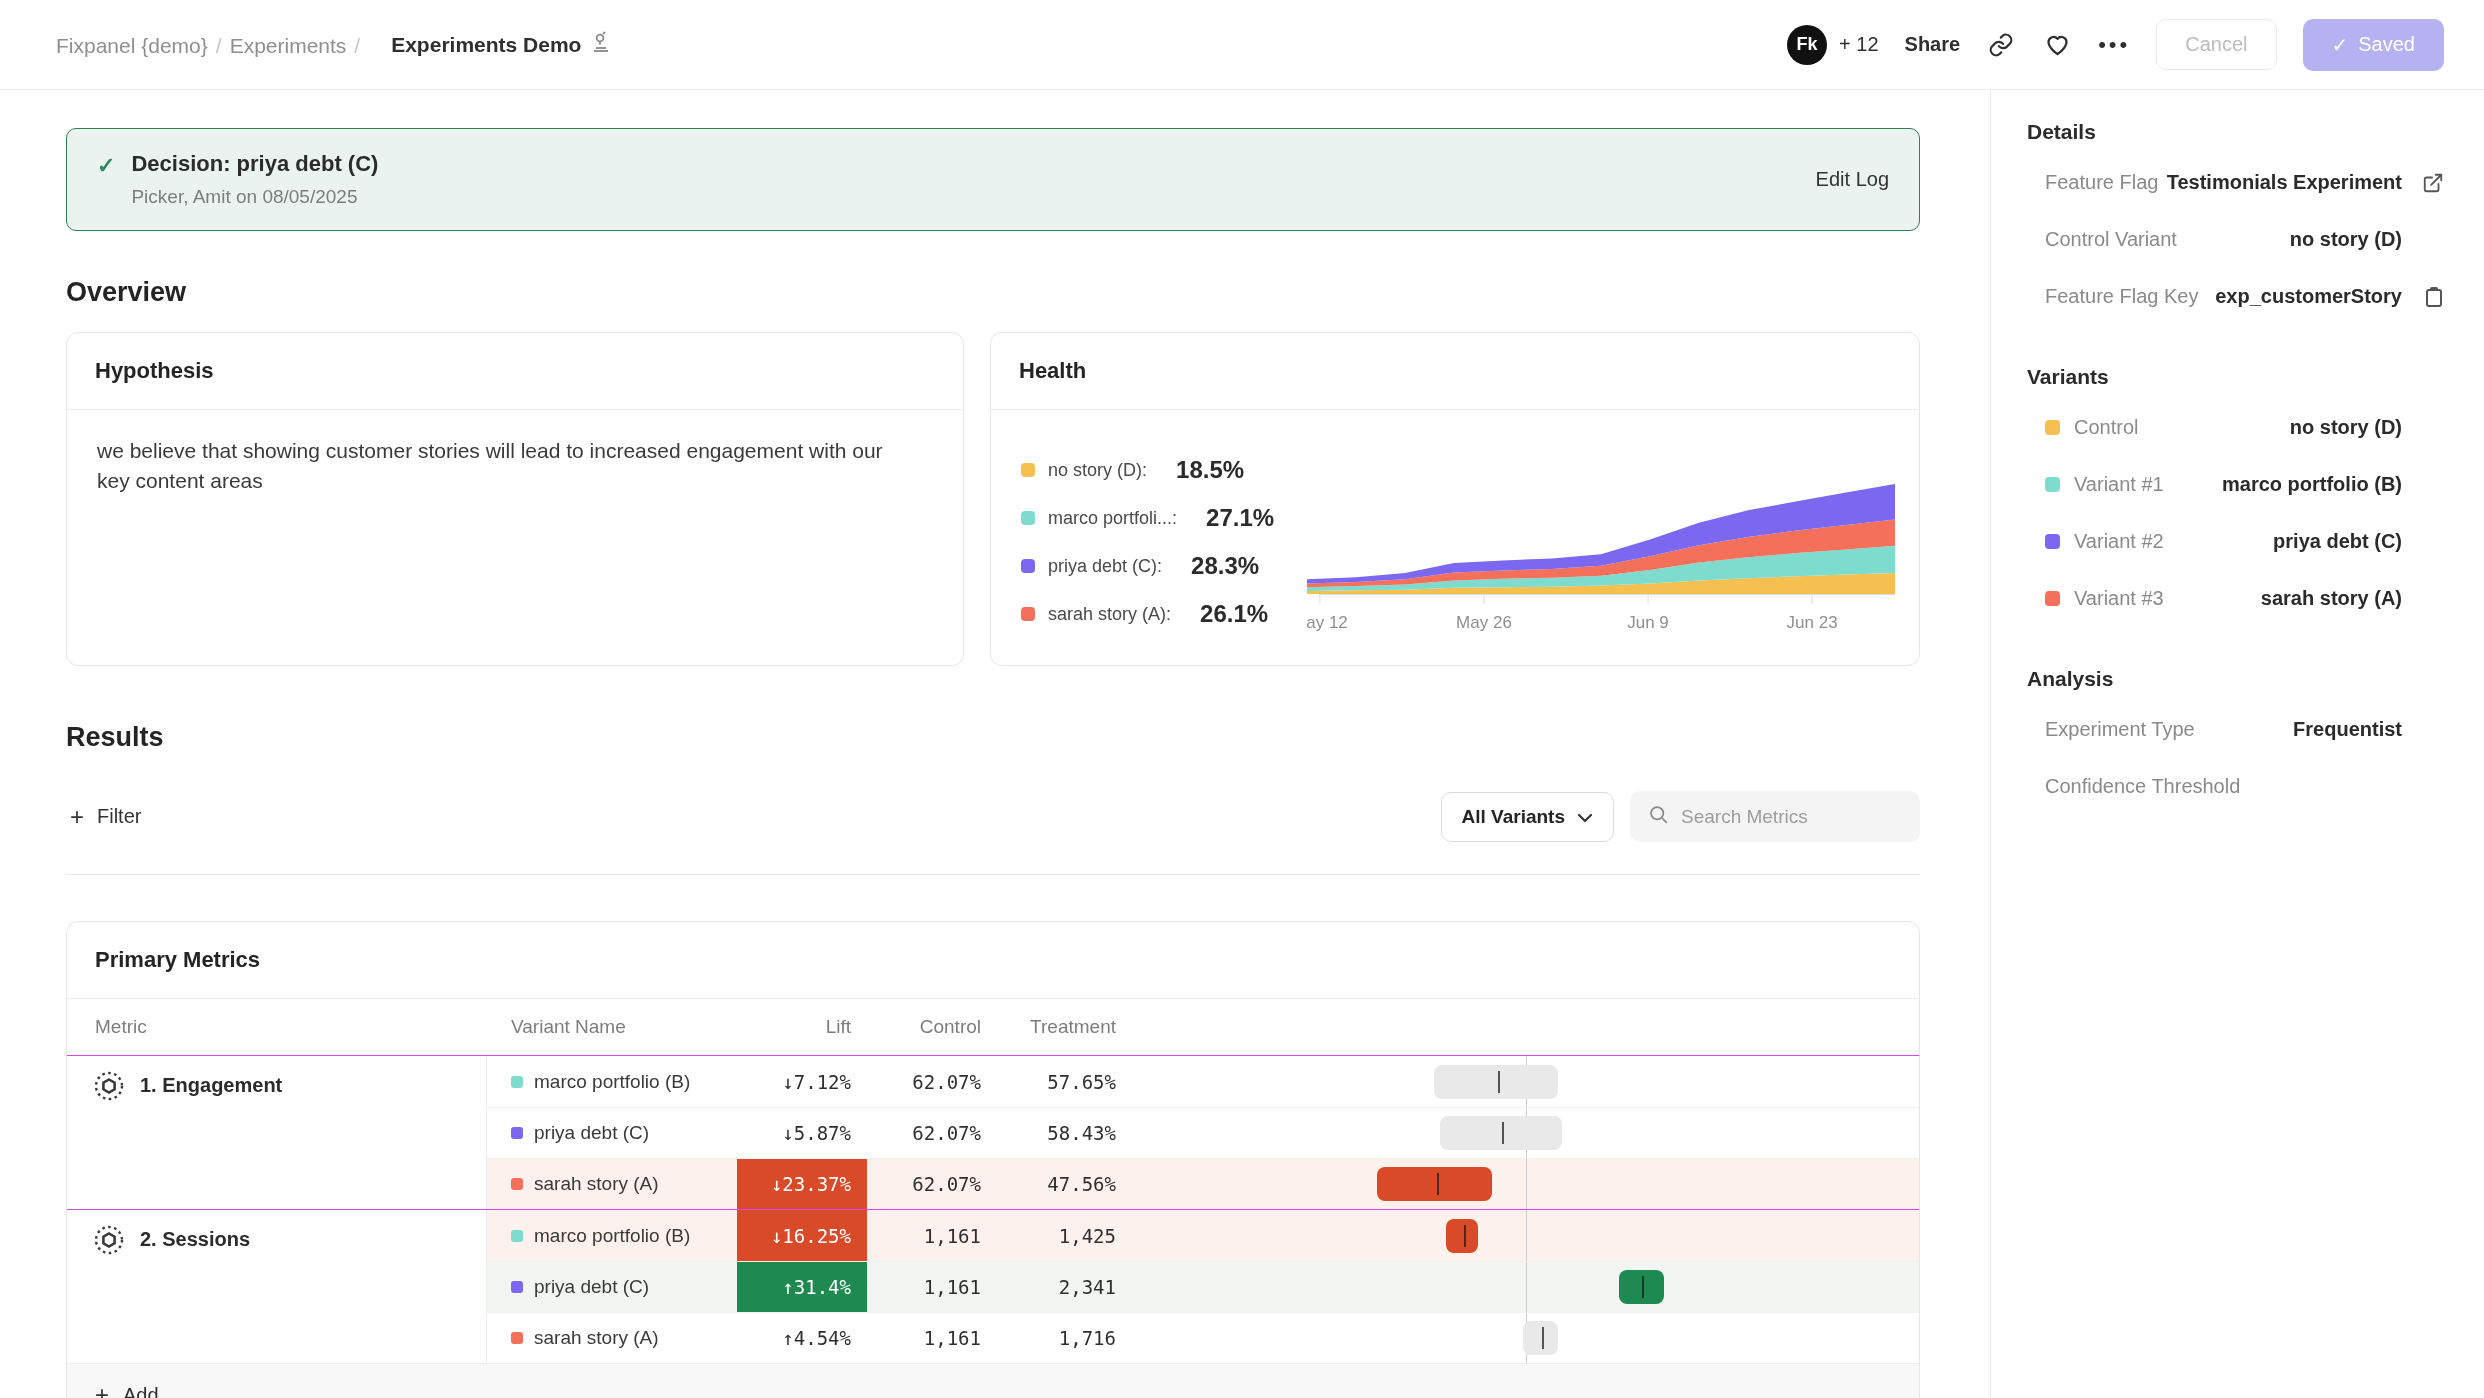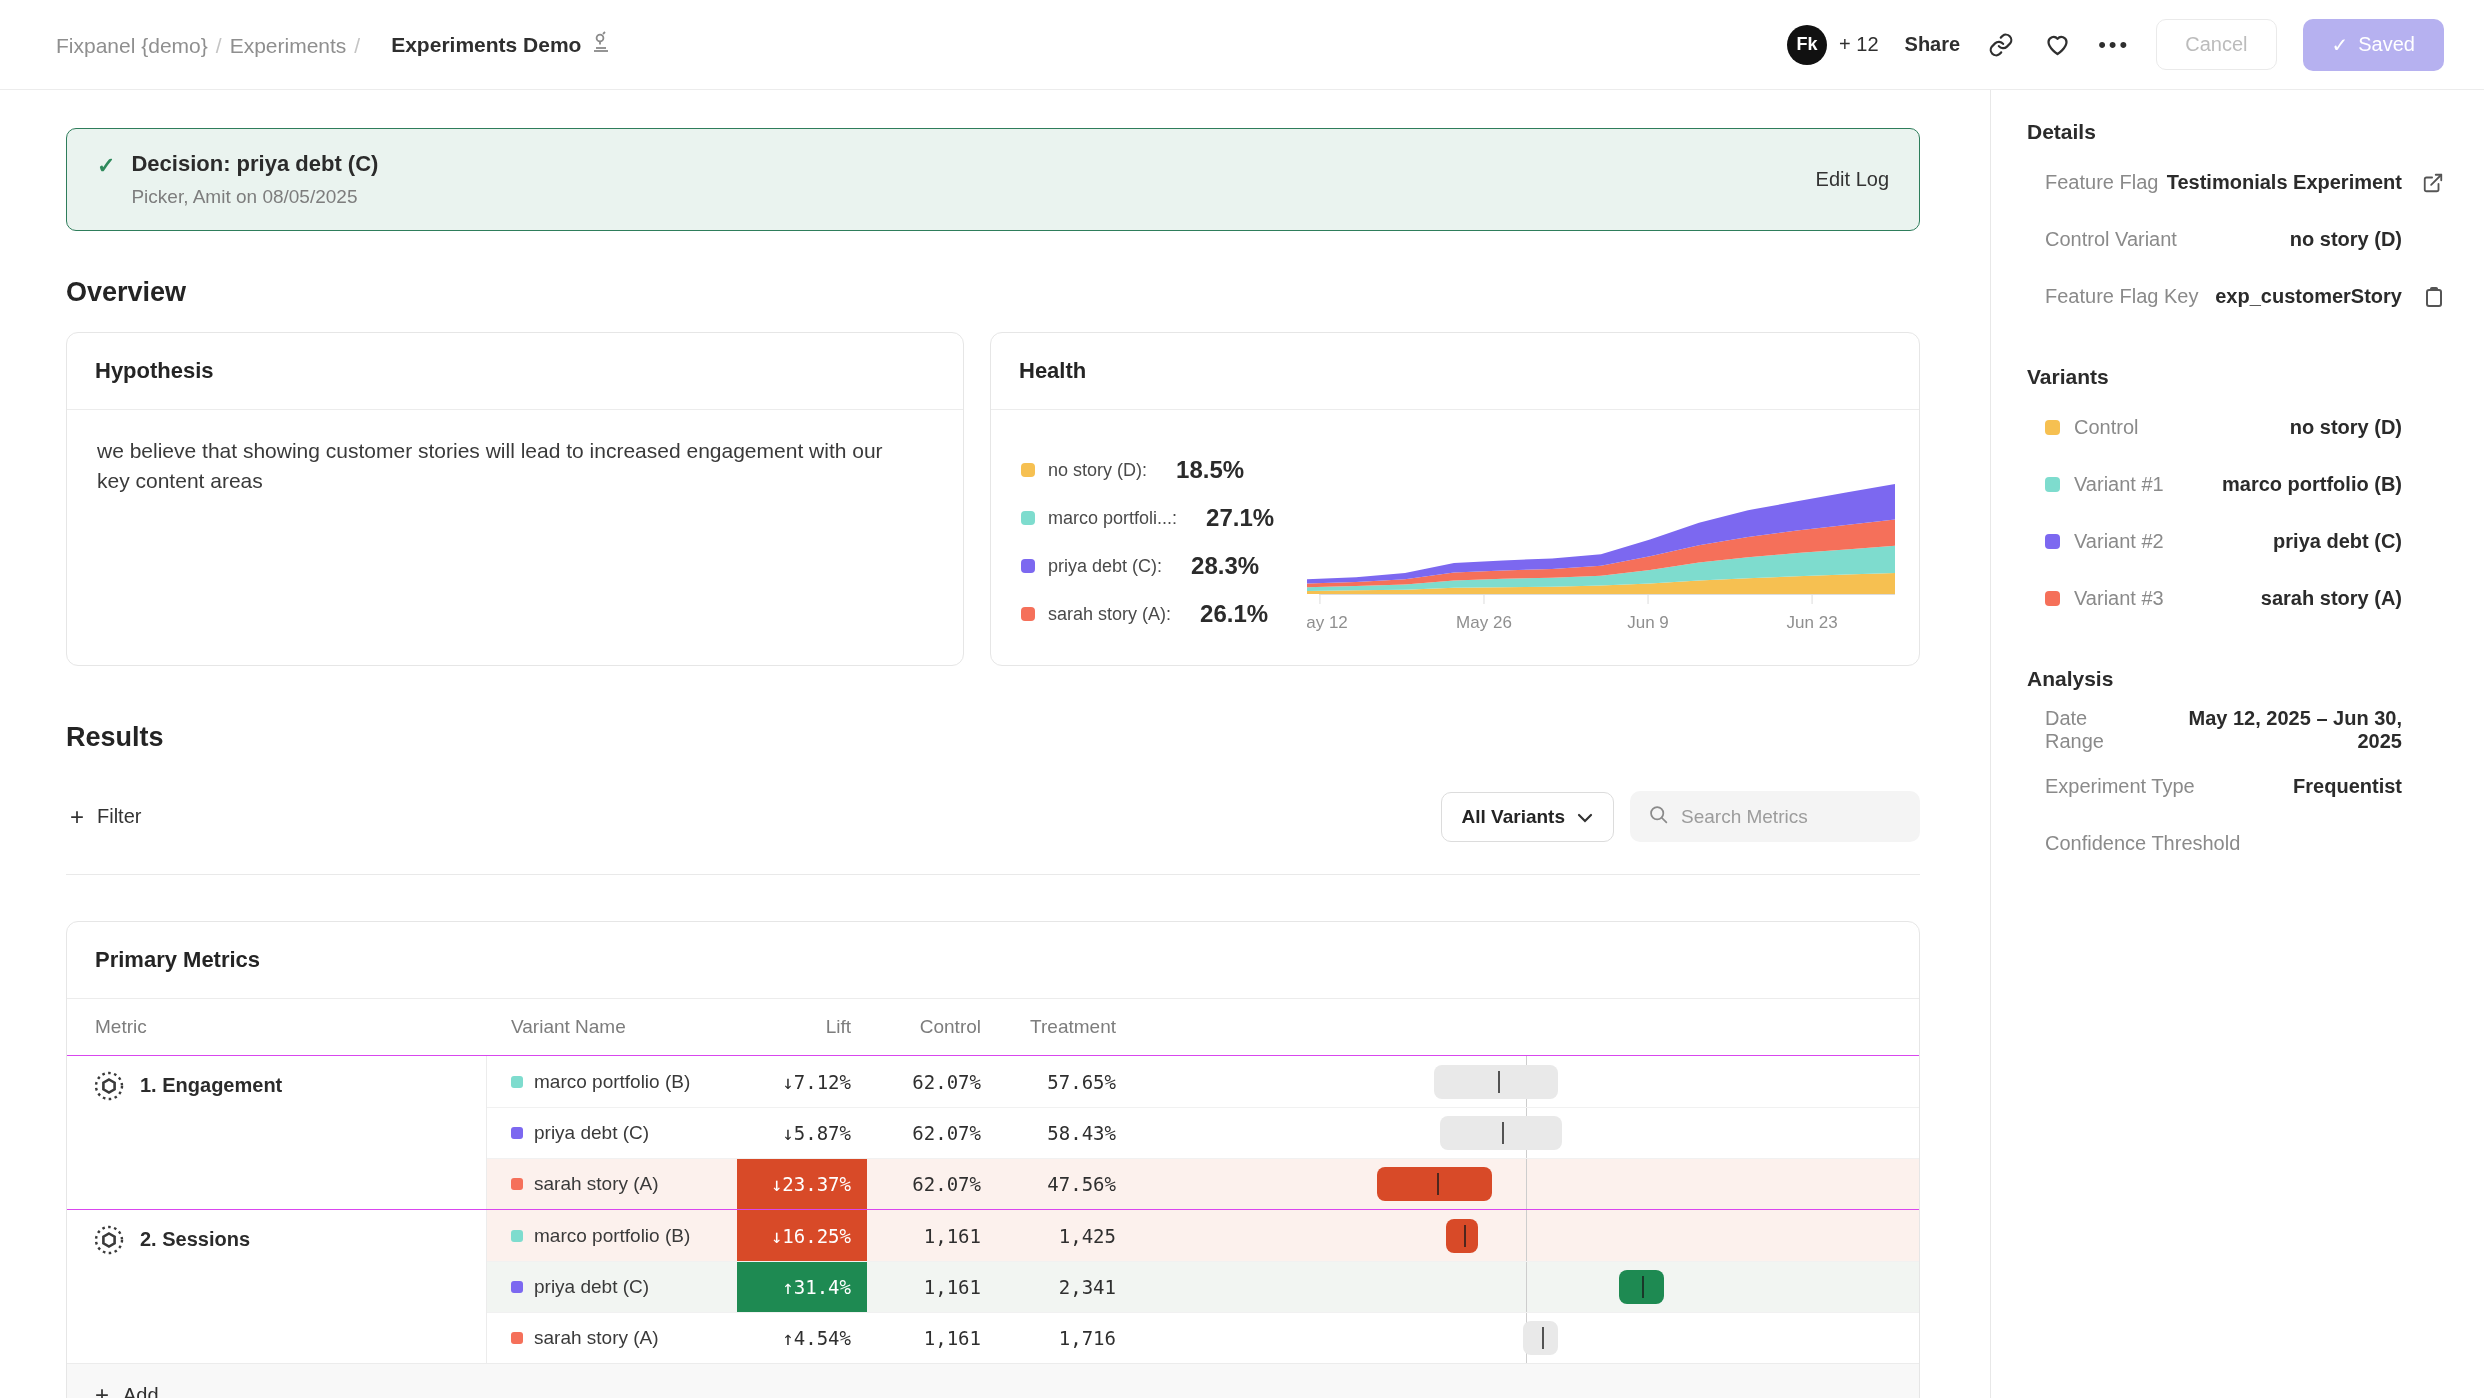--- a/index.html
+++ b/index.html
@@ -470,24 +470,20 @@
             <span class="side-label">Variant #3</span>
             <span class="side-value">sarah story (A)</span>
           </div>
         </div>
       </div>
 
       <div class="side-section">
         <div class="side-heading">Analysis</div>
         <div class="side-rows">
           <div class="side-row no-icon-pad">
-            <span class="side-label">Date Range</span>
-            <span class="side-value">May 12, 2025 – Jun 30, 2025</span>
-          </div>
-          <div class="side-row no-icon-pad">
             <span class="side-label">Experiment Type</span>
             <span class="side-value">Frequentist</span>
           </div>
           <div class="side-row no-icon-pad">
             <span class="side-label">Confidence Threshold</span>
             <span class="side-value"></span>
           </div>
         </div>
       </div>
     </aside>

